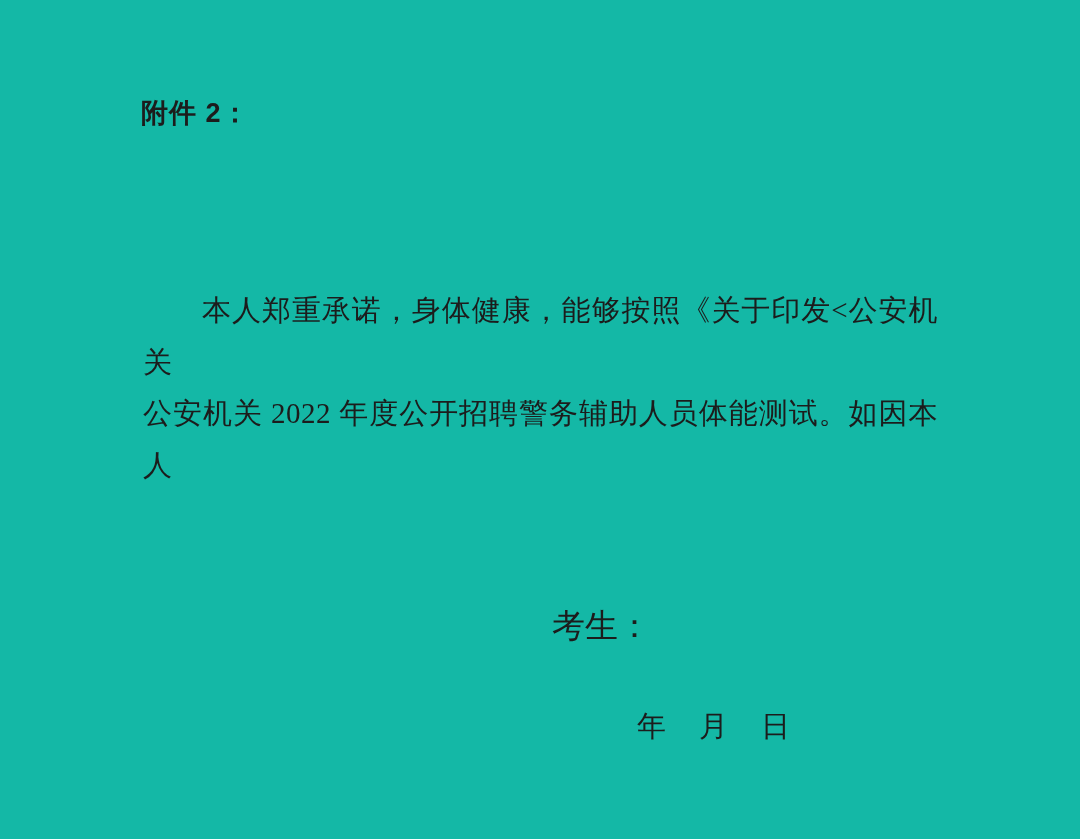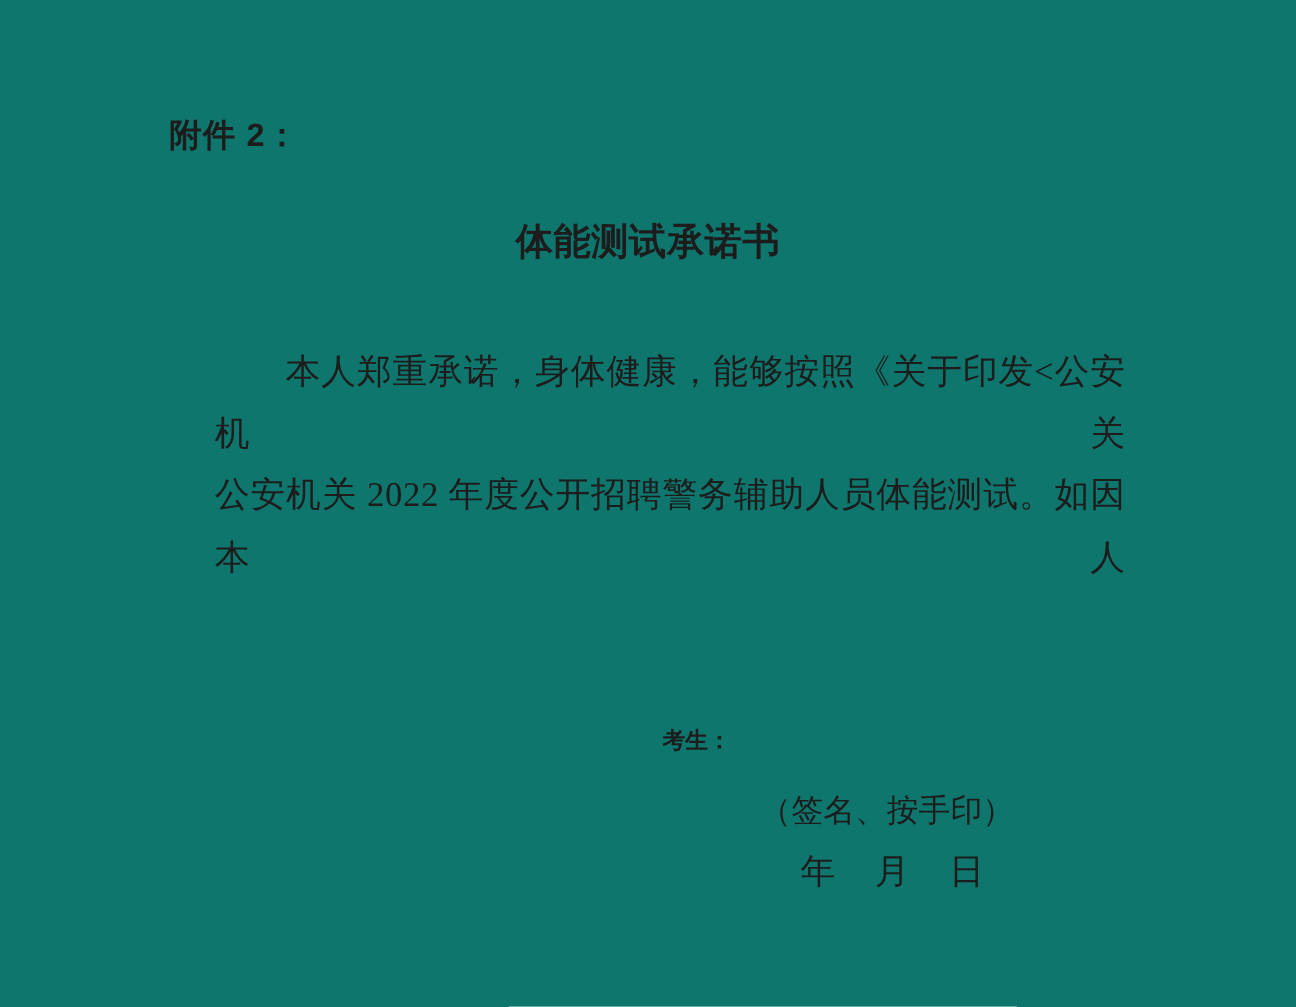--- a/index.html
+++ b/index.html
@@ -4,21 +4,21 @@
 <style>
   html, body {
     margin: 0;
     padding: 0;
     background: #ffffff;
   }
   .page {
     position: relative;
     width: 1080px;
     height: 839px;
-    background: #0f766e;
+    background: #14b8a6;
     color: #1c1c1c;
     font-family: "Liberation Serif", serif;
     overflow: hidden;
   }
   .attachment-label {
     position: absolute;
     left: 141px;
     top: 95px;
     font-size: 27px;
     font-weight: bold;
@@ -45,60 +45,56 @@
     font-size: 29px;
     line-height: 51.7px;
     letter-spacing: 0.5px;
   }
   .body-line {
     white-space: normal;
   }
   .body-line.justified {
     text-align: justify;
     text-align-last: justify;
-    margin-left: 36px;
   }
   .body-line.first-indent {
     text-indent: 59px;
   }
   .sig-examinee {
     position: absolute;
     left: 552px;
     top: 604px;
-    font-size: 19px;
-    font-weight: bold;
+    font-size: 33px;
   }
   .sig-note {
     position: absolute;
     left: 633px;
     top: 657px;
     font-size: 26.5px;
   }
   .sig-date {
     position: absolute;
-    left: 667px;
+    left: 637px;
     top: 707px;
     font-size: 29px;
     letter-spacing: 2px;
     white-space: pre;
   }
 </style>
 </head>
 <body>
 
 <div class="page">
 
   <div class="attachment-label">附件 2：</div>
 
-  <h1 class="doc-title">体能测试承诺书</h1>
 
   <div class="body-paragraph">
     <div class="body-line justified first-indent">本人郑重承诺，身体健康，能够按照《关于印发&lt;公安机关</div>
     <div class="body-line justified">公安机关 2022 年度公开招聘警务辅助人员体能测试。如因本人</div>
   </div>
 
   <div class="sig-examinee">考生：</div>
 
-  <div class="sig-note">（签名、按手印）</div>
 
   <div class="sig-date">年　月　日</div>
 
 </div>
 
 </body></html>

